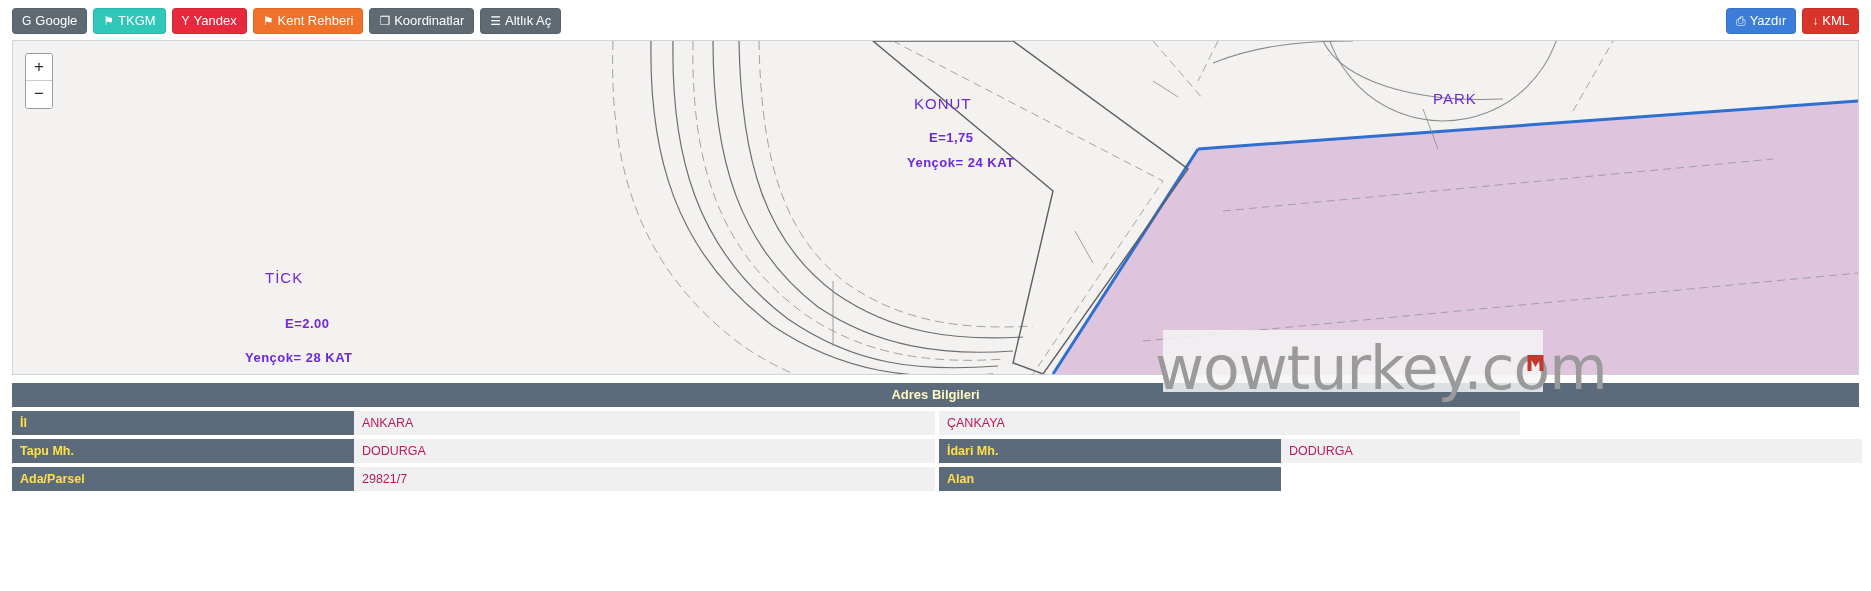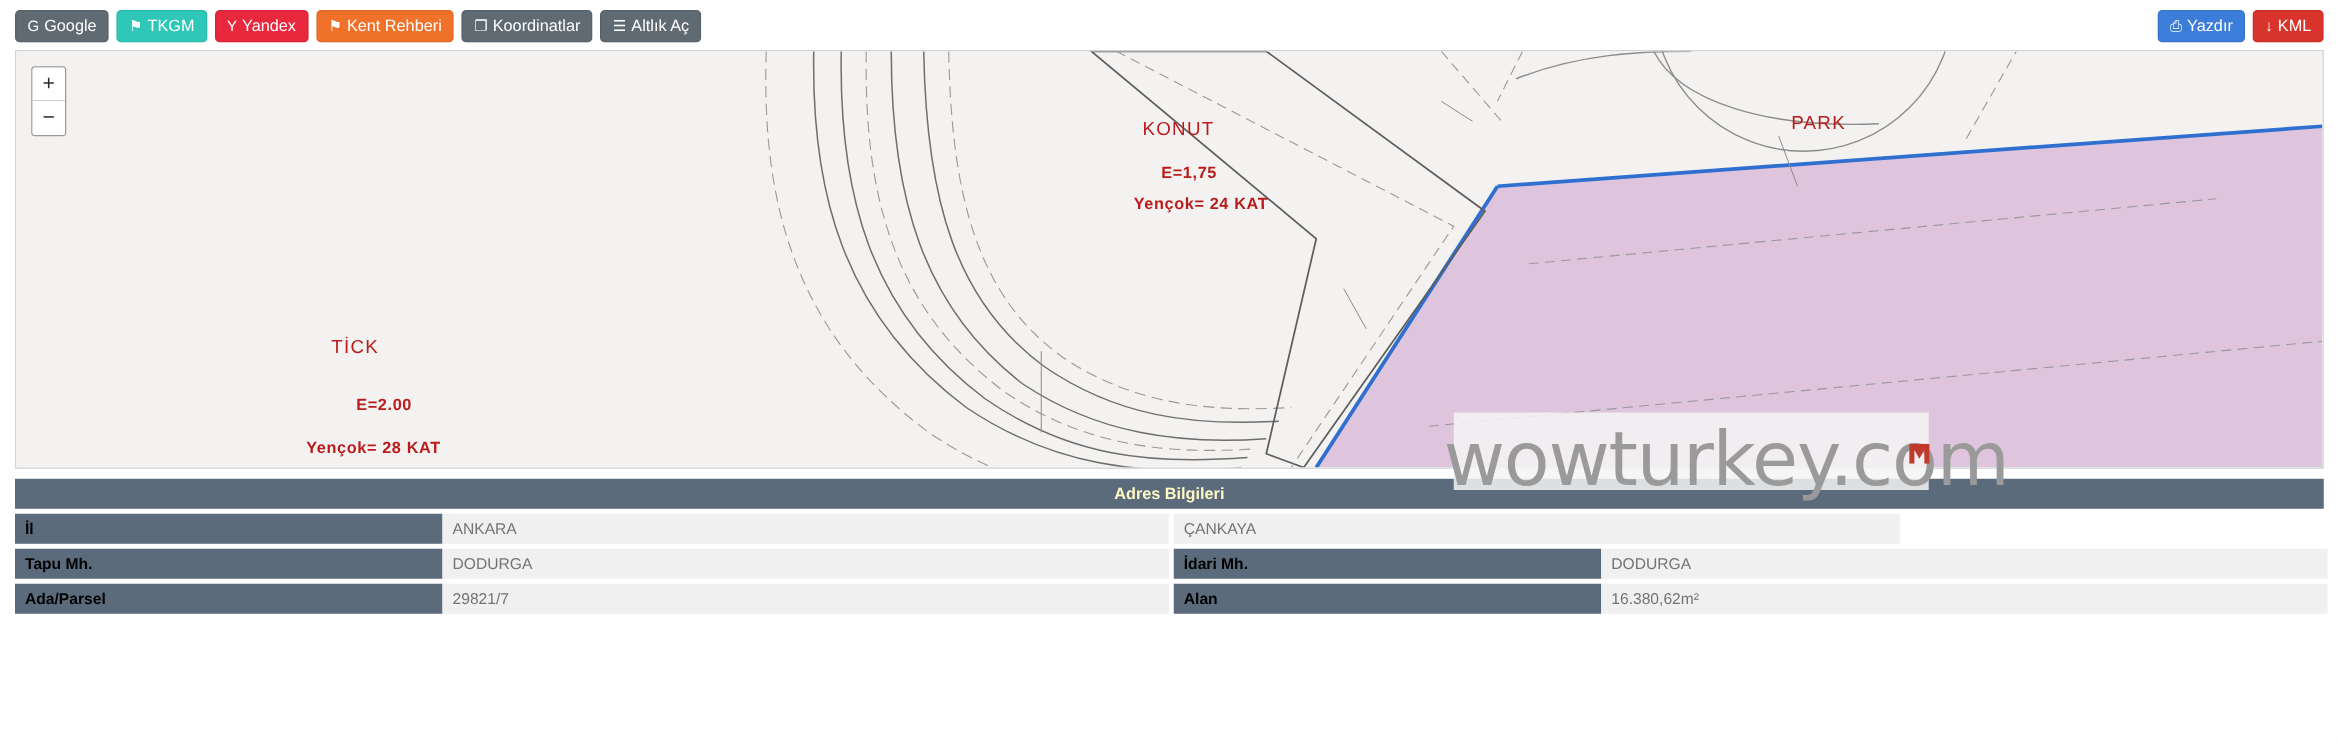--- a/index.html
+++ b/index.html
@@ -91,21 +91,21 @@
     text-align: center;
     font-size: 17px;
     color: #2b2b2b;
     cursor: pointer;
     background: #ffffff;
   }
   .zoom-ctrl div.zin { border-bottom: 1px solid #cccccc; }
 
   .map-label {
     position: absolute;
-    color: #b91c1c;
+    color: #6d28d9;
     font-size: 15px;
     letter-spacing: 1px;
     white-space: nowrap;
     user-select: none;
   }
   .map-label.small { font-size: 13px; letter-spacing: .5px; font-weight: bold; }
 
   .wm {
     position: absolute;
     left: 1155px; top: 333px;
@@ -146,33 +146,33 @@
     height: 24px;
     line-height: 24px;
   }
   .info-row {
     display: flex;
     margin-top: 4px;
     height: 24px;
   }
   .cell-label {
     background: #5b6b7c;
-    color: #000000;
+    color: #fde047;
     font-size: 12.5px;
     font-weight: bold;
     line-height: 24px;
     padding: 0 8px;
     width: 342px;
     flex: 0 0 342px;
     overflow: hidden;
     white-space: nowrap;
   }
   .cell-value {
     background: #f0f0f0;
-    color: #737373;
+    color: #be185d;
     font-size: 12.5px;
     line-height: 24px;
     padding: 0 8px;
     width: 581px;
     flex: 0 0 581px;
     overflow: hidden;
     white-space: nowrap;
   }
   .cell-gap { flex: 0 0 4px; }
 </style>
@@ -306,17 +306,16 @@
       <div class="cell-gap"></div>
       <div class="cell-label">İdari Mh.</div>
       <div class="cell-value">DODURGA</div>
     </div>
 
     <div class="info-row">
       <div class="cell-label">Ada/Parsel</div>
       <div class="cell-value">29821/7</div>
       <div class="cell-gap"></div>
       <div class="cell-label">Alan</div>
-      <div class="cell-value">16.380,62m²</div>
     </div>
   </div>
 
 </div>
 
 </body></html>

